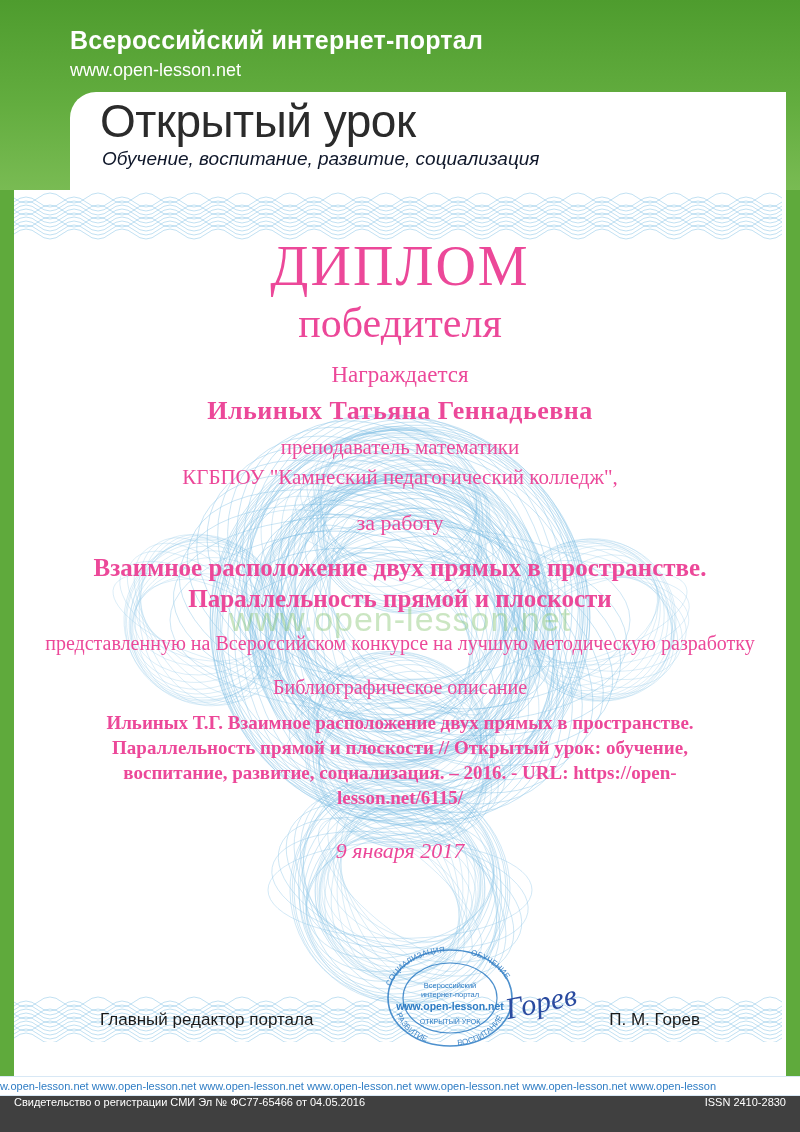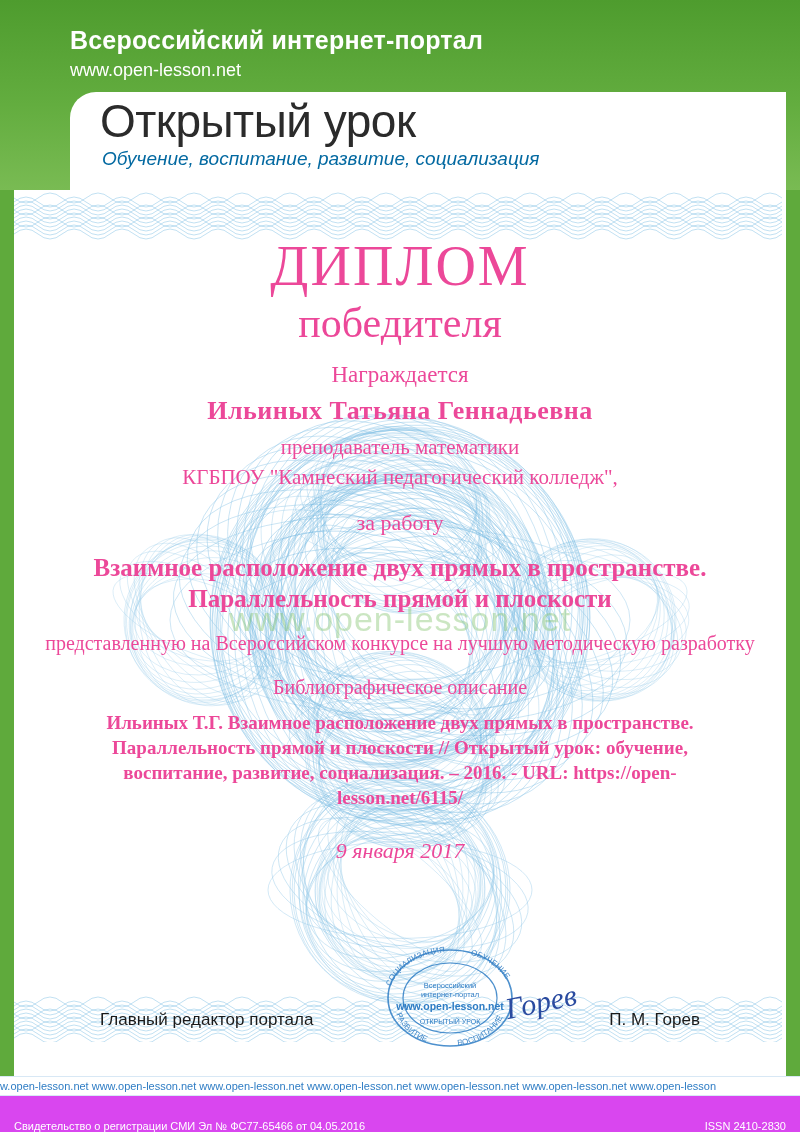--- a/index.html
+++ b/index.html
@@ -79,21 +79,21 @@
     color: #2b2b2b;
     letter-spacing: -0.5px;
   }
   .logo-sub {
     position: absolute;
     left: 32px;
     top: 56px;
     font-family: "Liberation Sans", sans-serif;
     font-style: italic;
     font-size: 19px;
-    color: #0369a1;
+    color: #0f172a;
   }
 
   
   .guilloche {
     position: absolute;
     left: 14px;
     right: 14px;
     top: 190px;
     bottom: 90px;
     overflow: hidden;
@@ -230,26 +230,26 @@
     color: #2e7cc4;
     line-height: 18px;
     border-top: 1px solid #d8e8f5;
     border-bottom: 1px solid #d8e8f5;
   }
   .footer-bar {
     position: absolute;
     left: 0; right: 0;
     bottom: 0;
     height: 36px;
-    background: #d946ef;
+    background: #404040;
     color: #ffffff;
     font-family: "Liberation Sans", sans-serif;
     font-size: 11px;
     display: flex;
-    align-items: flex-end;
+    align-items: flex-start;
     justify-content: space-between;
     padding: 0 14px;
     box-sizing: border-box;
   }
 </style>
 </head>
 <body>
 
 <div class="page">
 

